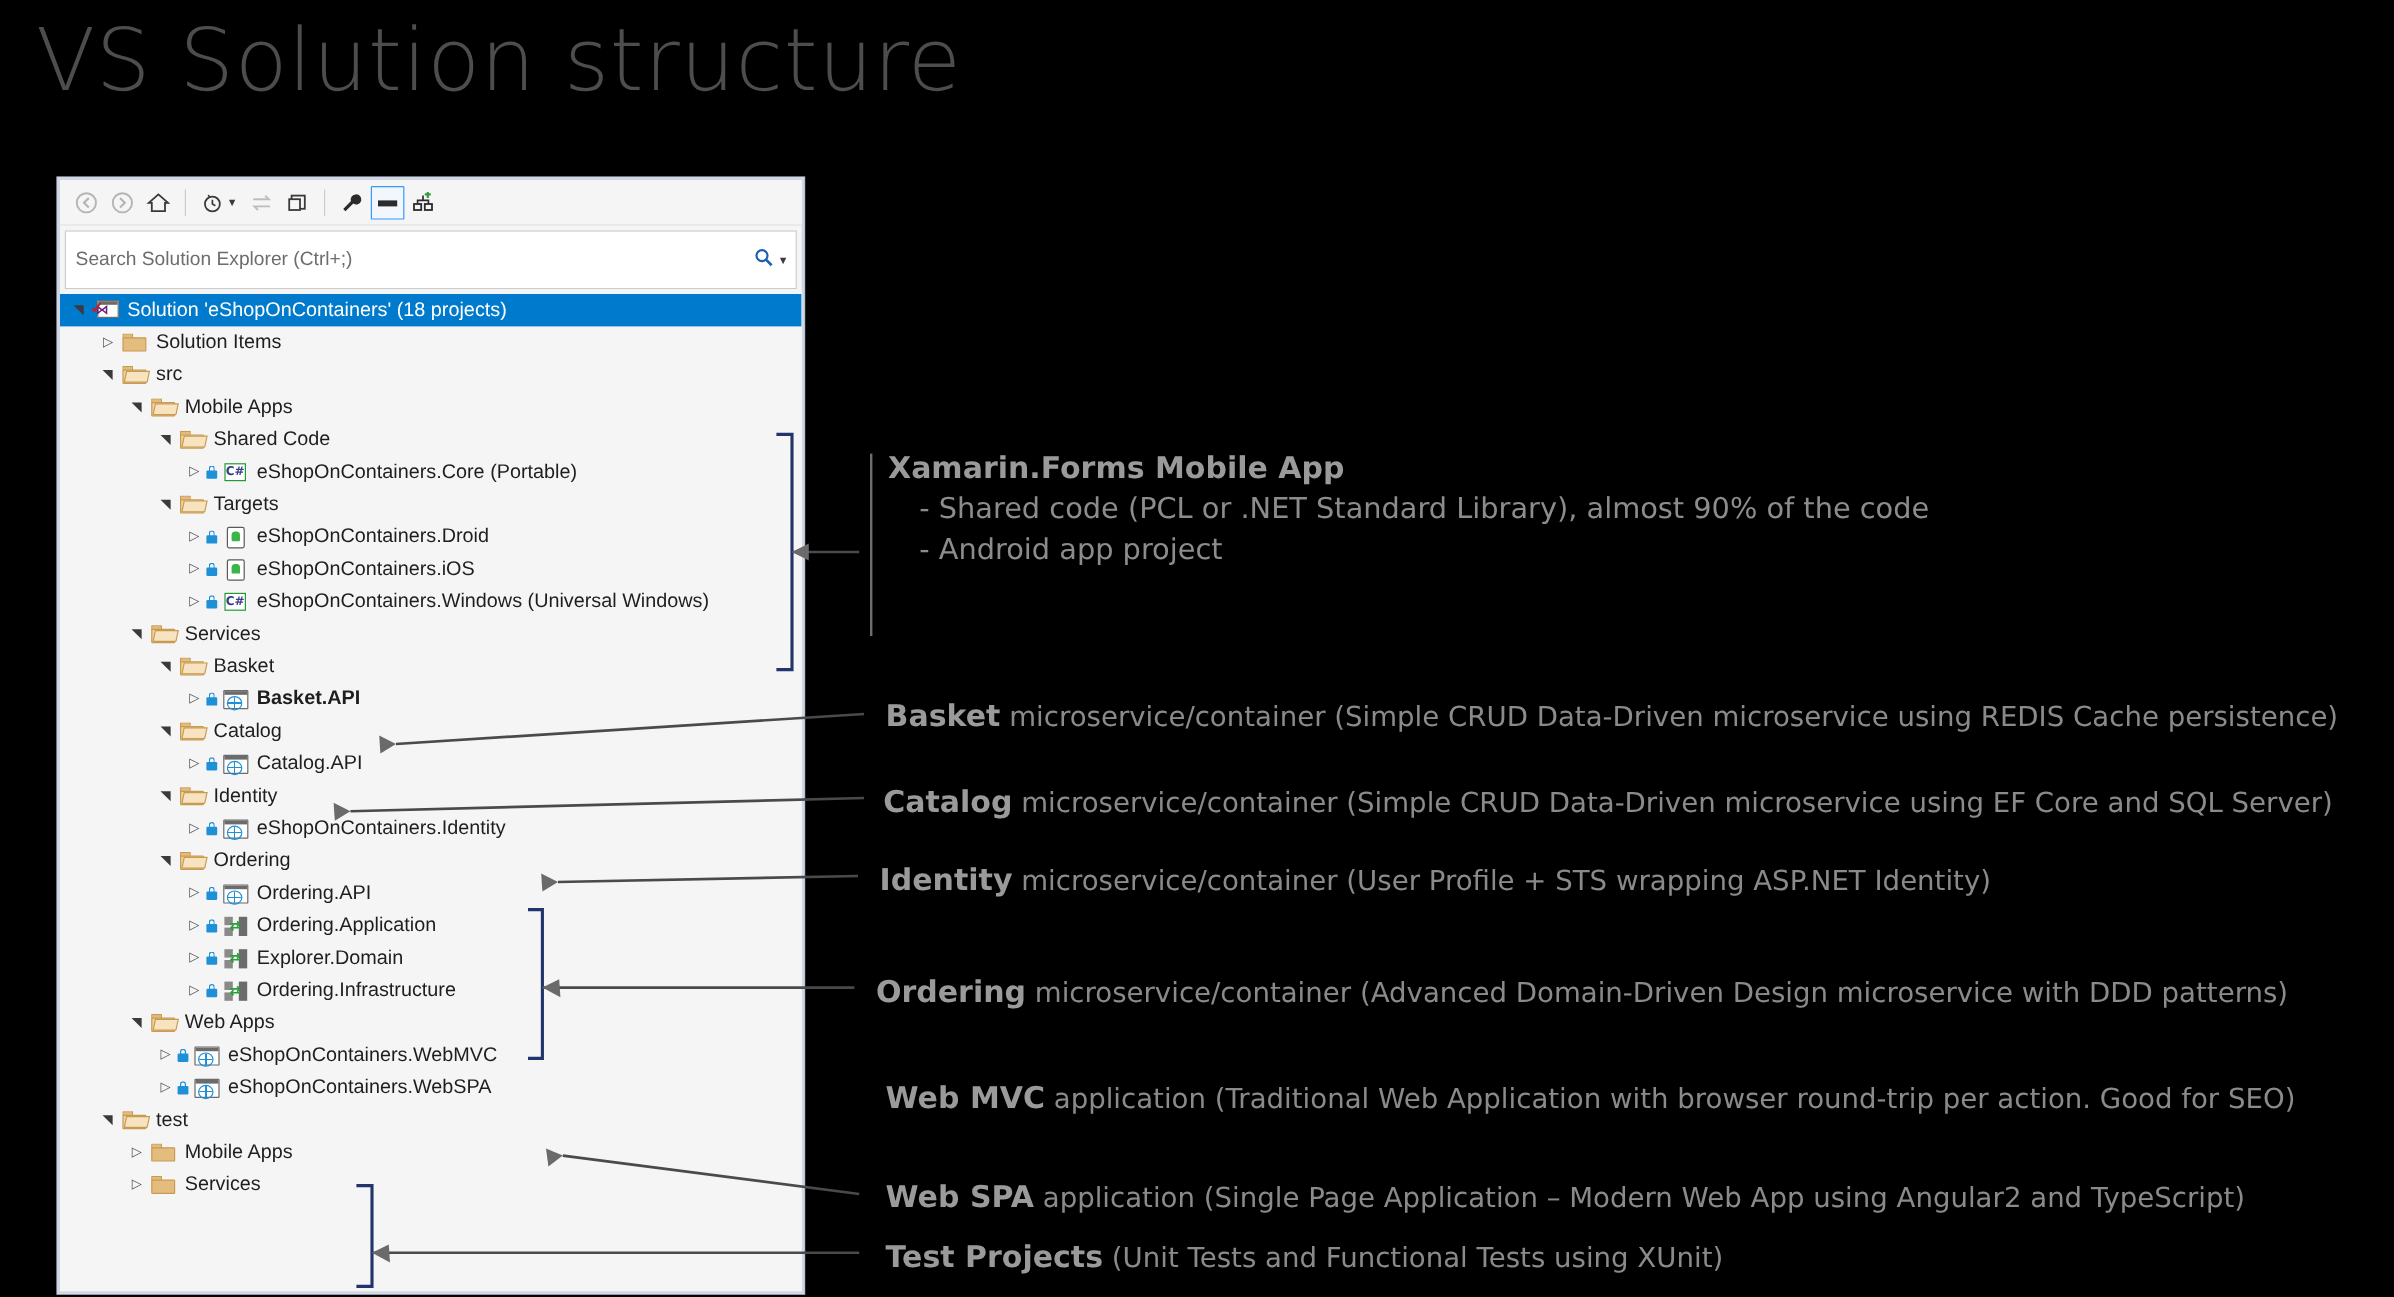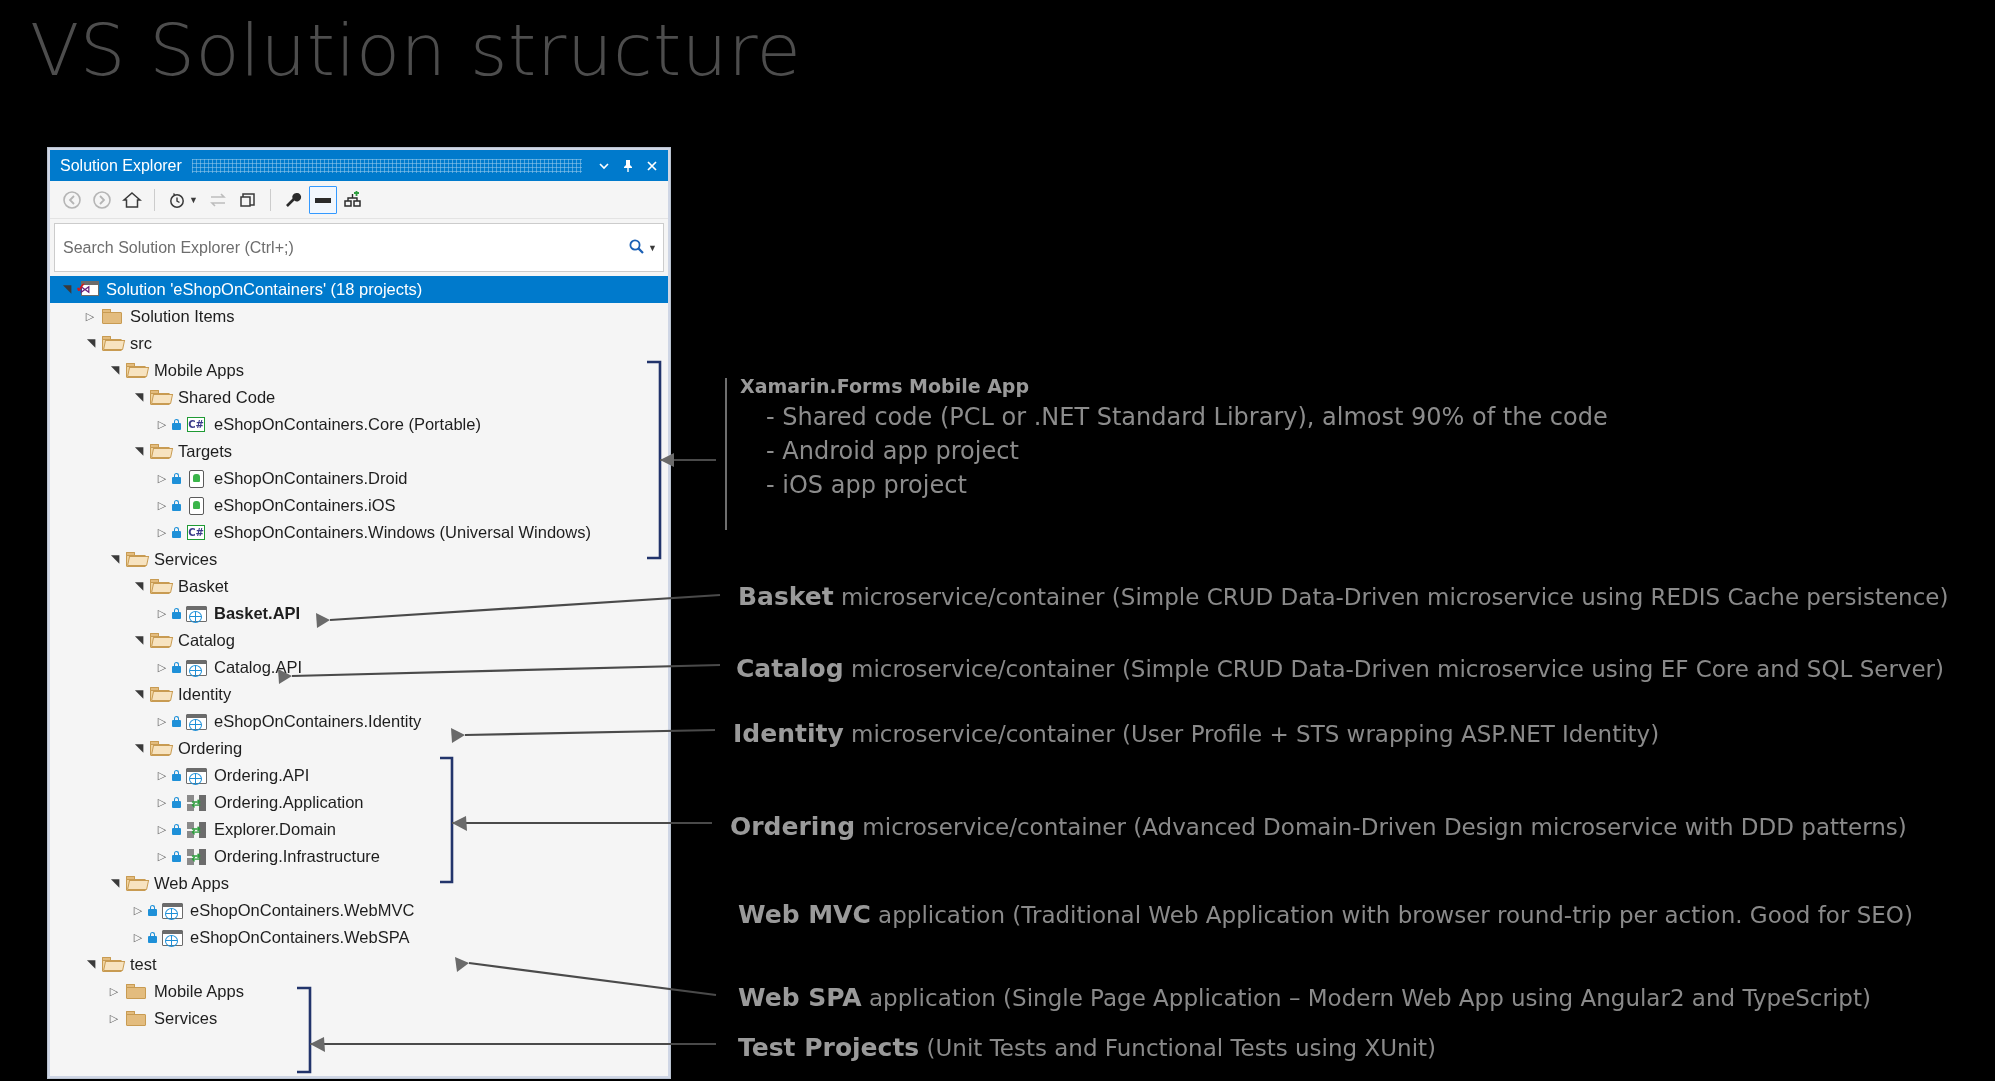--- a/index.html
+++ b/index.html
@@ -170,54 +170,34 @@
   .ann {
     position: absolute; color: #8c8c8c;
     font-family: "DejaVu Sans", sans-serif;
     white-space: nowrap; line-height: 1.25;
   }
   .ann .hd { font-weight: bold; color: #9a9a9a; }
   .ann-line { font-size: 25px; }
   .ann-line .tail { font-size: 23px; color: #8a8a8a; text-align: center; }
 
   .xam-block { position: absolute; left: 740px; top: 375px; }
-  .xam-block .xtitle { font-size: 19px; font-weight: bold; color: #9a9a9a; font-family:"DejaVu Sans", sans-serif; }
+  .xam-block .xtitle { font-size: 25px; font-weight: bold; color: #9a9a9a; font-family:"DejaVu Sans", sans-serif; }
   .xam-block .xitem { font-size: 24px; color: #8c8c8c; margin-left: 26px; margin-top: 6px; font-family:"DejaVu Sans", sans-serif; white-space: nowrap; }
 
   svg.overlay { position:absolute; left:0; top:0; width:1995px; height:1081px; pointer-events:none; }
 </style>
 </head>
 <body>
 
 <div id="stage">
 
   <div class="slide-title">VS Solution structure</div>
 
   <div class="se-window">
 
-    <div class="se-titlebar">
-      <span class="se-title-text">Solution Explorer</span>
-      <span class="se-title-grip"></span>
-      <span class="se-title-btn">
-        <svg width="14" height="14" viewBox="0 0 14 14">
-            <path d="M3 5l4 4 4-4" stroke="#fff" stroke-width="1.6" fill="none"></path>
-          </svg>
-      </span>
-      <span class="se-title-btn">
-        <svg width="14" height="14" viewBox="0 0 14 14">
-            <path d="M5 1h4v5l2 2v1H3V8l2-2z" fill="#fff"></path>
-            <path d="M7 9v4" stroke="#fff" stroke-width="1.4"></path>
-          </svg>
-      </span>
-      <span class="se-title-btn">
-        <svg width="14" height="14" viewBox="0 0 14 14">
-            <path d="M3 3l8 8M11 3l-8 8" stroke="#fff" stroke-width="1.7"></path>
-          </svg>
-      </span>
-    </div>
 
     <div class="se-toolbar">
       <span class="tb-btn">
         <svg width="20" height="20" viewBox="0 0 20 20">
             <circle cx="10" cy="10" r="8" fill="none" stroke="#b5b5b5" stroke-width="1.6"></circle>
             <path d="M12 6l-4 4 4 4" fill="none" stroke="#b5b5b5" stroke-width="1.8"></path>
           </svg>
       </span>
       <span class="tb-btn">
         <svg width="20" height="20" viewBox="0 0 20 20">
@@ -647,21 +627,20 @@
 
     <path d="M297 988 L310 988 L310 1072 L297 1072" fill="none" stroke="#22346b" stroke-width="2.6"></path>
     <path d="M310 1044 L716 1044" stroke="#4a4a4a" stroke-width="2.2"></path>
     <path d="M324 1037 L310 1044 L325 1052" fill="#6a6a6a" stroke="none"></path>
   </svg>
 
   <div class="xam-block">
     <div class="xtitle">Xamarin.Forms Mobile App</div>
     <div class="xitem">- Shared code (PCL or .NET Standard Library), almost 90% of the code</div>
     <div class="xitem">- Android app project</div>
-    <div class="xitem">- iOS app project</div>
   </div>
 
   <div class="ann ann-line" style="left:738px; top:581px;">
     <span class="hd">Basket</span><span class="tail"> microservice/container (Simple CRUD Data-Driven microservice using REDIS Cache persistence)</span>
   </div>
   <div class="ann ann-line" style="left:736px; top:653px;">
     <span class="hd">Catalog</span><span class="tail"> microservice/container (Simple CRUD Data-Driven microservice using EF Core and SQL Server)</span>
   </div>
   <div class="ann ann-line" style="left:733px; top:718px;">
     <span class="hd">Identity</span><span class="tail"> microservice/container (User Profile + STS wrapping ASP.NET Identity)</span>

